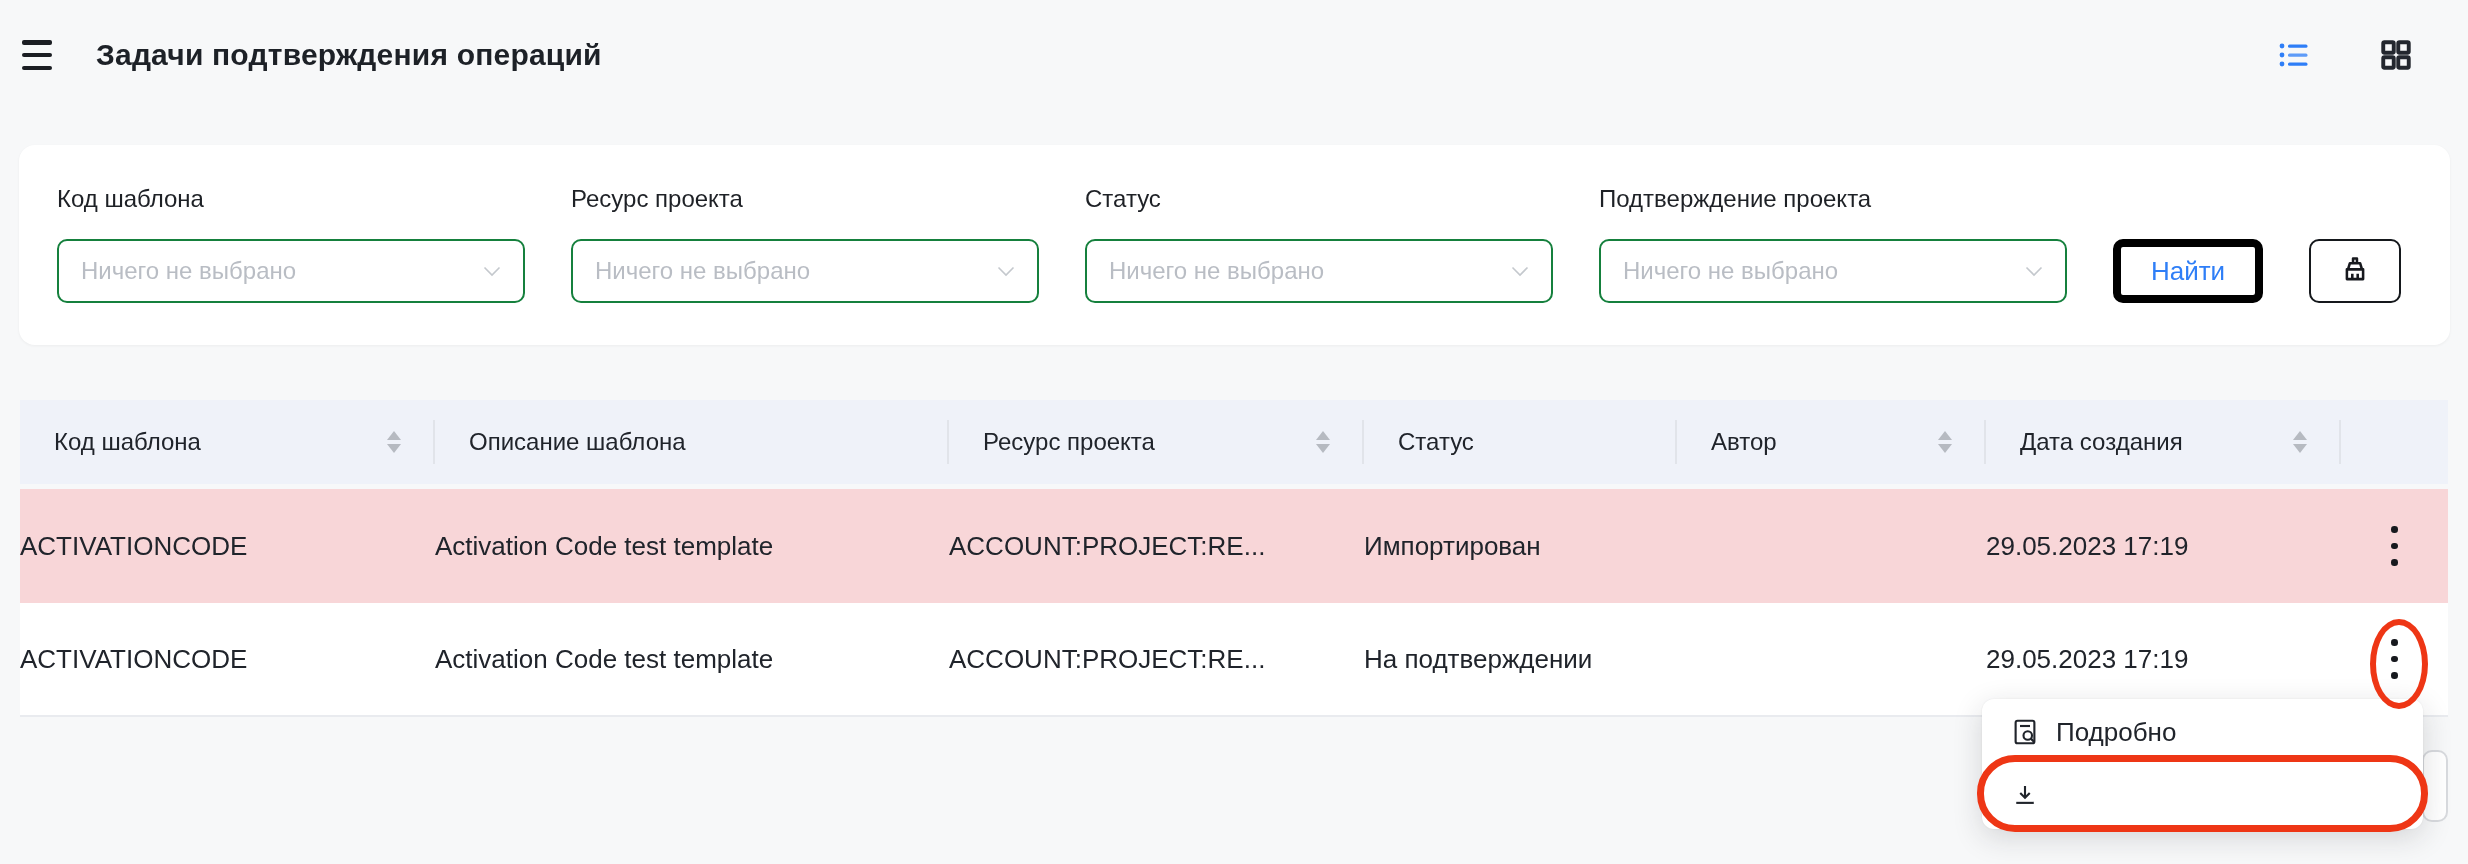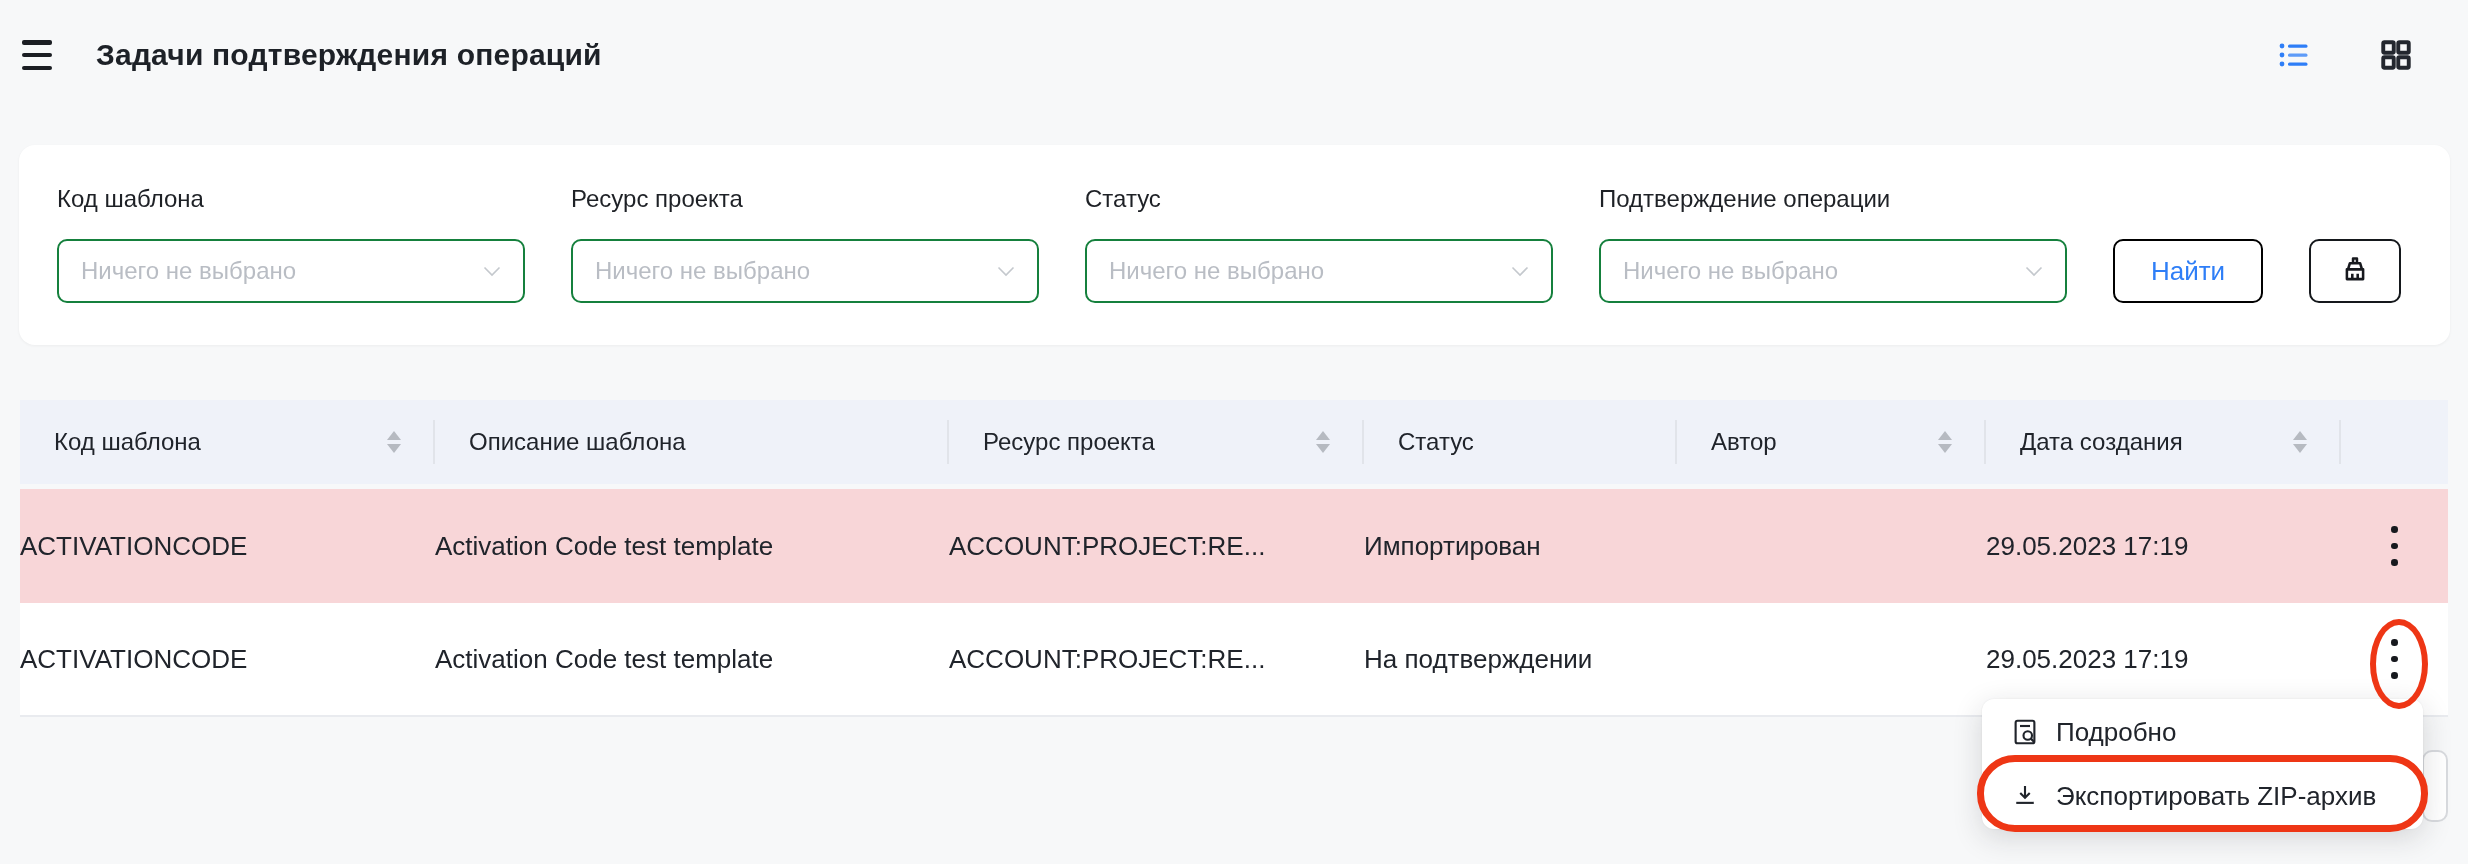--- a/index.html
+++ b/index.html
@@ -30,21 +30,21 @@
   }
   .filter-row { display: flex; align-items: flex-end; gap: 46px; }
   .field { display: flex; flex-direction: column; width: 468px; }
   .field-label { font-size: 24px; color: #1e2126; margin-bottom: 26px; }
   .select {
     height: 64px; border: 2px solid #15803d; border-radius: 10px; background: #fff;
     display: flex; align-items: center; padding: 0 22px; cursor: pointer;
   }
   .select-value { font-size: 24px; color: #b9bdc4; flex: 1; white-space: nowrap; overflow: hidden; }
   .btn-search {
-    width: 150px; height: 64px; border: 2px solid #000000; border-radius: 10px;
+    width: 150px; height: 64px; border: 8px solid #000000; border-radius: 10px;
     background: #fff; color: #2e7ef7; font-size: 26px; font-family: inherit; cursor: pointer;
   }
   .btn-clear {
     width: 92px; height: 64px; border: 2.5px solid #15181c; border-radius: 10px;
     background: #fff; cursor: pointer; display: flex; align-items: center; justify-content: center;
   }
 
   
   .table { margin: 55px 20px 0 20px; }
   .tgrid { display: grid; grid-template-columns: 415px 514px 415px 313px 309px 355px 1fr; }
@@ -138,21 +138,21 @@
     <div class="field">
       <span class="field-label">Статус</span>
       <div class="select">
         <span class="select-value">Ничего не выбрано</span>
         <svg width="18" height="11" viewBox="0 0 18 11" fill="none" stroke="#c4c8cd" stroke-width="1.6">
             <path d="M1.5 1.5 L9 9 L16.5 1.5"></path>
           </svg>
       </div>
     </div>
     <div class="field">
-      <span class="field-label">Подтверждение операции</span>
+      <span class="field-label">Подтверждение проекта</span>
       <div class="select">
         <span class="select-value">Ничего не выбрано</span>
         <svg width="18" height="11" viewBox="0 0 18 11" fill="none" stroke="#c4c8cd" stroke-width="1.6">
             <path d="M1.5 1.5 L9 9 L16.5 1.5"></path>
           </svg>
       </div>
     </div>
     <button class="btn-search">Найти</button>
     <button class="btn-clear">
       <svg width="36" height="36" viewBox="0 0 24 24" fill="none" stroke="#17191e" stroke-width="1.7" stroke-linejoin="round">
@@ -250,18 +250,17 @@
       <path d="M16.7 17.3 L19.3 19.9"></path>
     </svg>
     <span>Подробно</span>
   </div>
   <div class="menu-item">
     <svg width="30" height="30" viewBox="0 0 24 24" fill="none" stroke="#20242b" stroke-width="1.7">
       <path d="M12 4 v9"></path>
       <path d="M8.2 9.6 L12 13.4 L15.8 9.6"></path>
       <path d="M5 17.5 h14"></path>
     </svg>
-    <span>Экспортировать ZIP-архив</span>
   </div>
 </div>
 
 <div class="red-ellipse"></div>
 <div class="red-rect"></div>
 
 </body></html>

